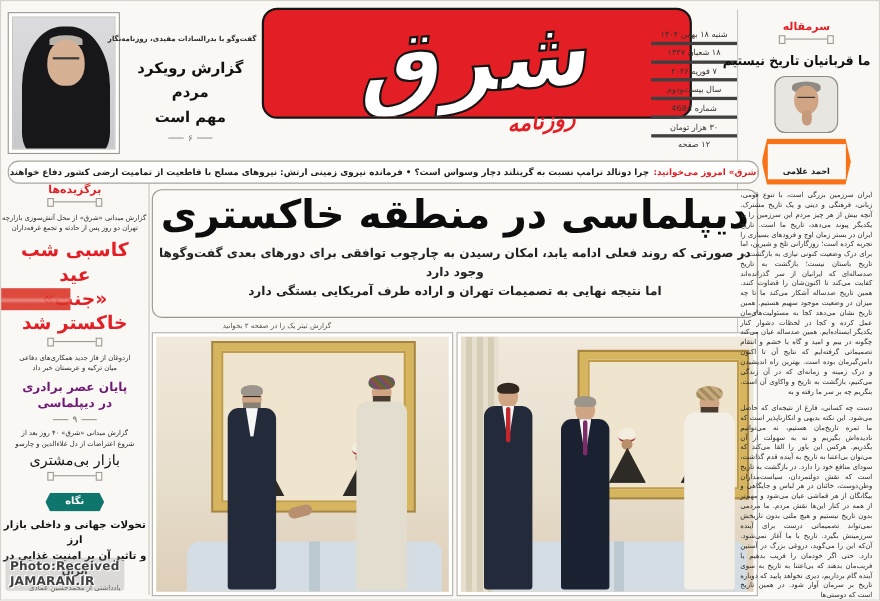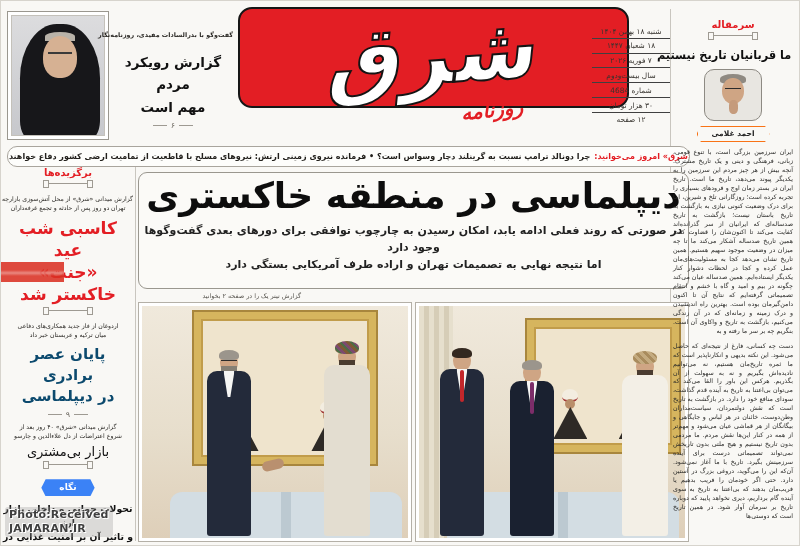--- a/index.html
+++ b/index.html
@@ -24,21 +24,21 @@
   
   .logo-box { position:absolute; left:237px; top:6px; width:391px; height:101px; background:#e31e24;
       border:2px solid #161616; border-radius:14px; display:flex; align-items:center; justify-content:center;
       box-sizing:border-box; overflow:hidden; }
   .logo-text { font-size:84px; font-weight:bold; color:#ffffff; -webkit-text-stroke:2px #141414;
       transform:rotate(-4deg) skewX(-10deg) translateY(-4px); line-height:1; letter-spacing:6px; }
   .rooznameh { position:absolute; left:446px; top:97px; width:90px; text-align:center; color:#e31e24;
       font-size:20px; font-weight:bold; font-style:italic; transform:rotate(-6deg); }
   .dates { position:absolute; left:591px; top:23px; width:78px; }
   .date-row { font-size:7.4px; color:#37342f; text-align:center; padding:2.6px 0 2.2px;
-      border-bottom:1px solid #404040; white-space:nowrap; }
+      border-bottom:3px solid #404040; white-space:nowrap; }
   .date-row:last-child { border-bottom:none; }
 
   
   .mofidi { position:absolute; left:6px; top:10px; width:102px; height:129px; background:#fff;
       border:1px solid #9a978f; padding:3px; box-sizing:border-box; }
   .mofidi-inner { position:relative; width:100%; height:100%; background:linear-gradient(180deg,#dcdcde,#c7c8cc);
       overflow:hidden; border:1px solid #c4c1ba; box-sizing:border-box; }
   .scarf { position:absolute; left:8px; top:8px; width:80px; height:118px; background:#17171a;
       border-radius:46% 46% 18% 18%; }
   .mface { position:absolute; left:31px; top:20px; width:34px; height:42px; background:#d6b193;
@@ -112,25 +112,25 @@
   .p2 { left:84px; width:58px; height:176px; }
   .p3 { right:10px; width:60px; height:182px; }
   .p4 { left:55px; width:64px; height:186px; }
   .p5 { right:28px; width:66px; height:192px; }
 
   
   .sidebar { position:absolute; left:2px; top:158px; width:130px; text-align:center; }
   .sb-label { color:#e31e24; font-size:10px; font-weight:bold; margin-top:8px; }
   .sb-kicker { font-size:6.2px; color:#2c2a26; line-height:1.5; margin-top:3px; white-space:nowrap; }
   .sb-head-red { color:#e31e24; font-size:17px; font-weight:900; line-height:1.3; margin-top:4px; }
-  .sb-head { color:#0c4a6e; font-size:15px; font-weight:900; line-height:1.4; margin-top:4px; }
+  .sb-head { color:#701a75; font-size:11px; font-weight:900; line-height:1.4; margin-top:4px; }
   .sb-head-sm { color:#111; font-size:13px; font-weight:400; margin-top:4px; }
   .sb-head-xs { color:#111; font-size:9.3px; font-weight:900; line-height:1.5; margin-top:4px; }
   .sb-byline { font-size:6.4px; color:#55524c; margin-top:3px; }
-  .badge { display:inline-block; margin:0 auto 2px; background:#3b82f6; color:#fff; font-size:9px;
+  .badge { display:inline-block; margin:0 auto 2px; background:#0f766e; color:#fff; font-size:9px;
       font-weight:bold; padding:3px 18px 4px; clip-path:polygon(8% 0,92% 0,100% 50%,92% 100%,8% 100%,0 50%); }
   .red-band { position:absolute; left:0; top:261px; width:63px; height:20px; background:rgba(217,48,35,.88);
       z-index:6; background-image:linear-gradient(0deg,transparent 30%,rgba(255,255,255,.35) 45%,transparent 60%); }
 
   
   .jamaran { position:absolute; left:2px; top:497px; width:150px; height:48px; z-index:8; direction:ltr;
       display:flex; align-items:center; }
   .jam-logo { width:42px; height:42px; border-radius:50%; background:rgba(105,105,105,.78); color:#fff;
       display:flex; align-items:center; justify-content:center; font-size:9px; font-style:italic; flex:0 0 auto; }
   .jam-text { margin-left:2px; background:rgba(150,150,150,.30); padding:1px 4px; border-radius:3px; }
@@ -143,22 +143,22 @@
   .ed-title { font-size:12px; font-weight:900; color:#0f0f0f; margin-top:6px; white-space:nowrap;
       transform:scaleX(.94); }
   .ed-photo { width:56px; height:50px; margin:7px auto 0; border:1px solid #8d8a83; border-radius:10px;
       background:#e8e6e1; position:relative; overflow:hidden; }
   .ed-face { position:absolute; left:17px; top:8px; width:22px; height:26px; background:#cfa584; border-radius:48%; }
   .ed-hair { position:absolute; left:15px; top:4px; width:26px; height:10px; background:#8f8a82;
       border-radius:50% 50% 30% 30%; }
   .ed-glasses { position:absolute; left:20px; top:18px; width:16px; height:3px; border-top:1.5px solid #2b2b2b; }
   .ed-hand { position:absolute; left:24px; top:30px; width:9px; height:14px; background:#c59b7c; border-radius:40%; }
   .ed-body2-wrap { margin-top:2px; }
-  .ed-badge { display:inline-block; margin-top:5px; border:1px solid #f97316; font-size:7.5px; font-weight:bold;
-      color:#222; padding:2px 14px 3px; clip-path:polygon(6% 0,94% 0,100% 50%,94% 100%,6% 100%,0 50%); }
+  .ed-badge { display:inline-block; margin-top:5px; border:5px solid #f97316; font-size:7.5px; font-weight:bold;
+      color:#222; padding:20px 14px 3px; clip-path:polygon(6% 0,94% 0,100% 50%,94% 100%,6% 100%,0 50%); }
   .ed-body { font-size:6.3px; color:#2a2a28; text-align:justify; line-height:1.42; margin:6px 2px 0;
       direction:rtl; }
 </style>
 </head>
 <body>
 
 <div class="page">
 
   <div class="vdiv vdiv-a"></div>
   <div class="vdiv vdiv-b"></div>

